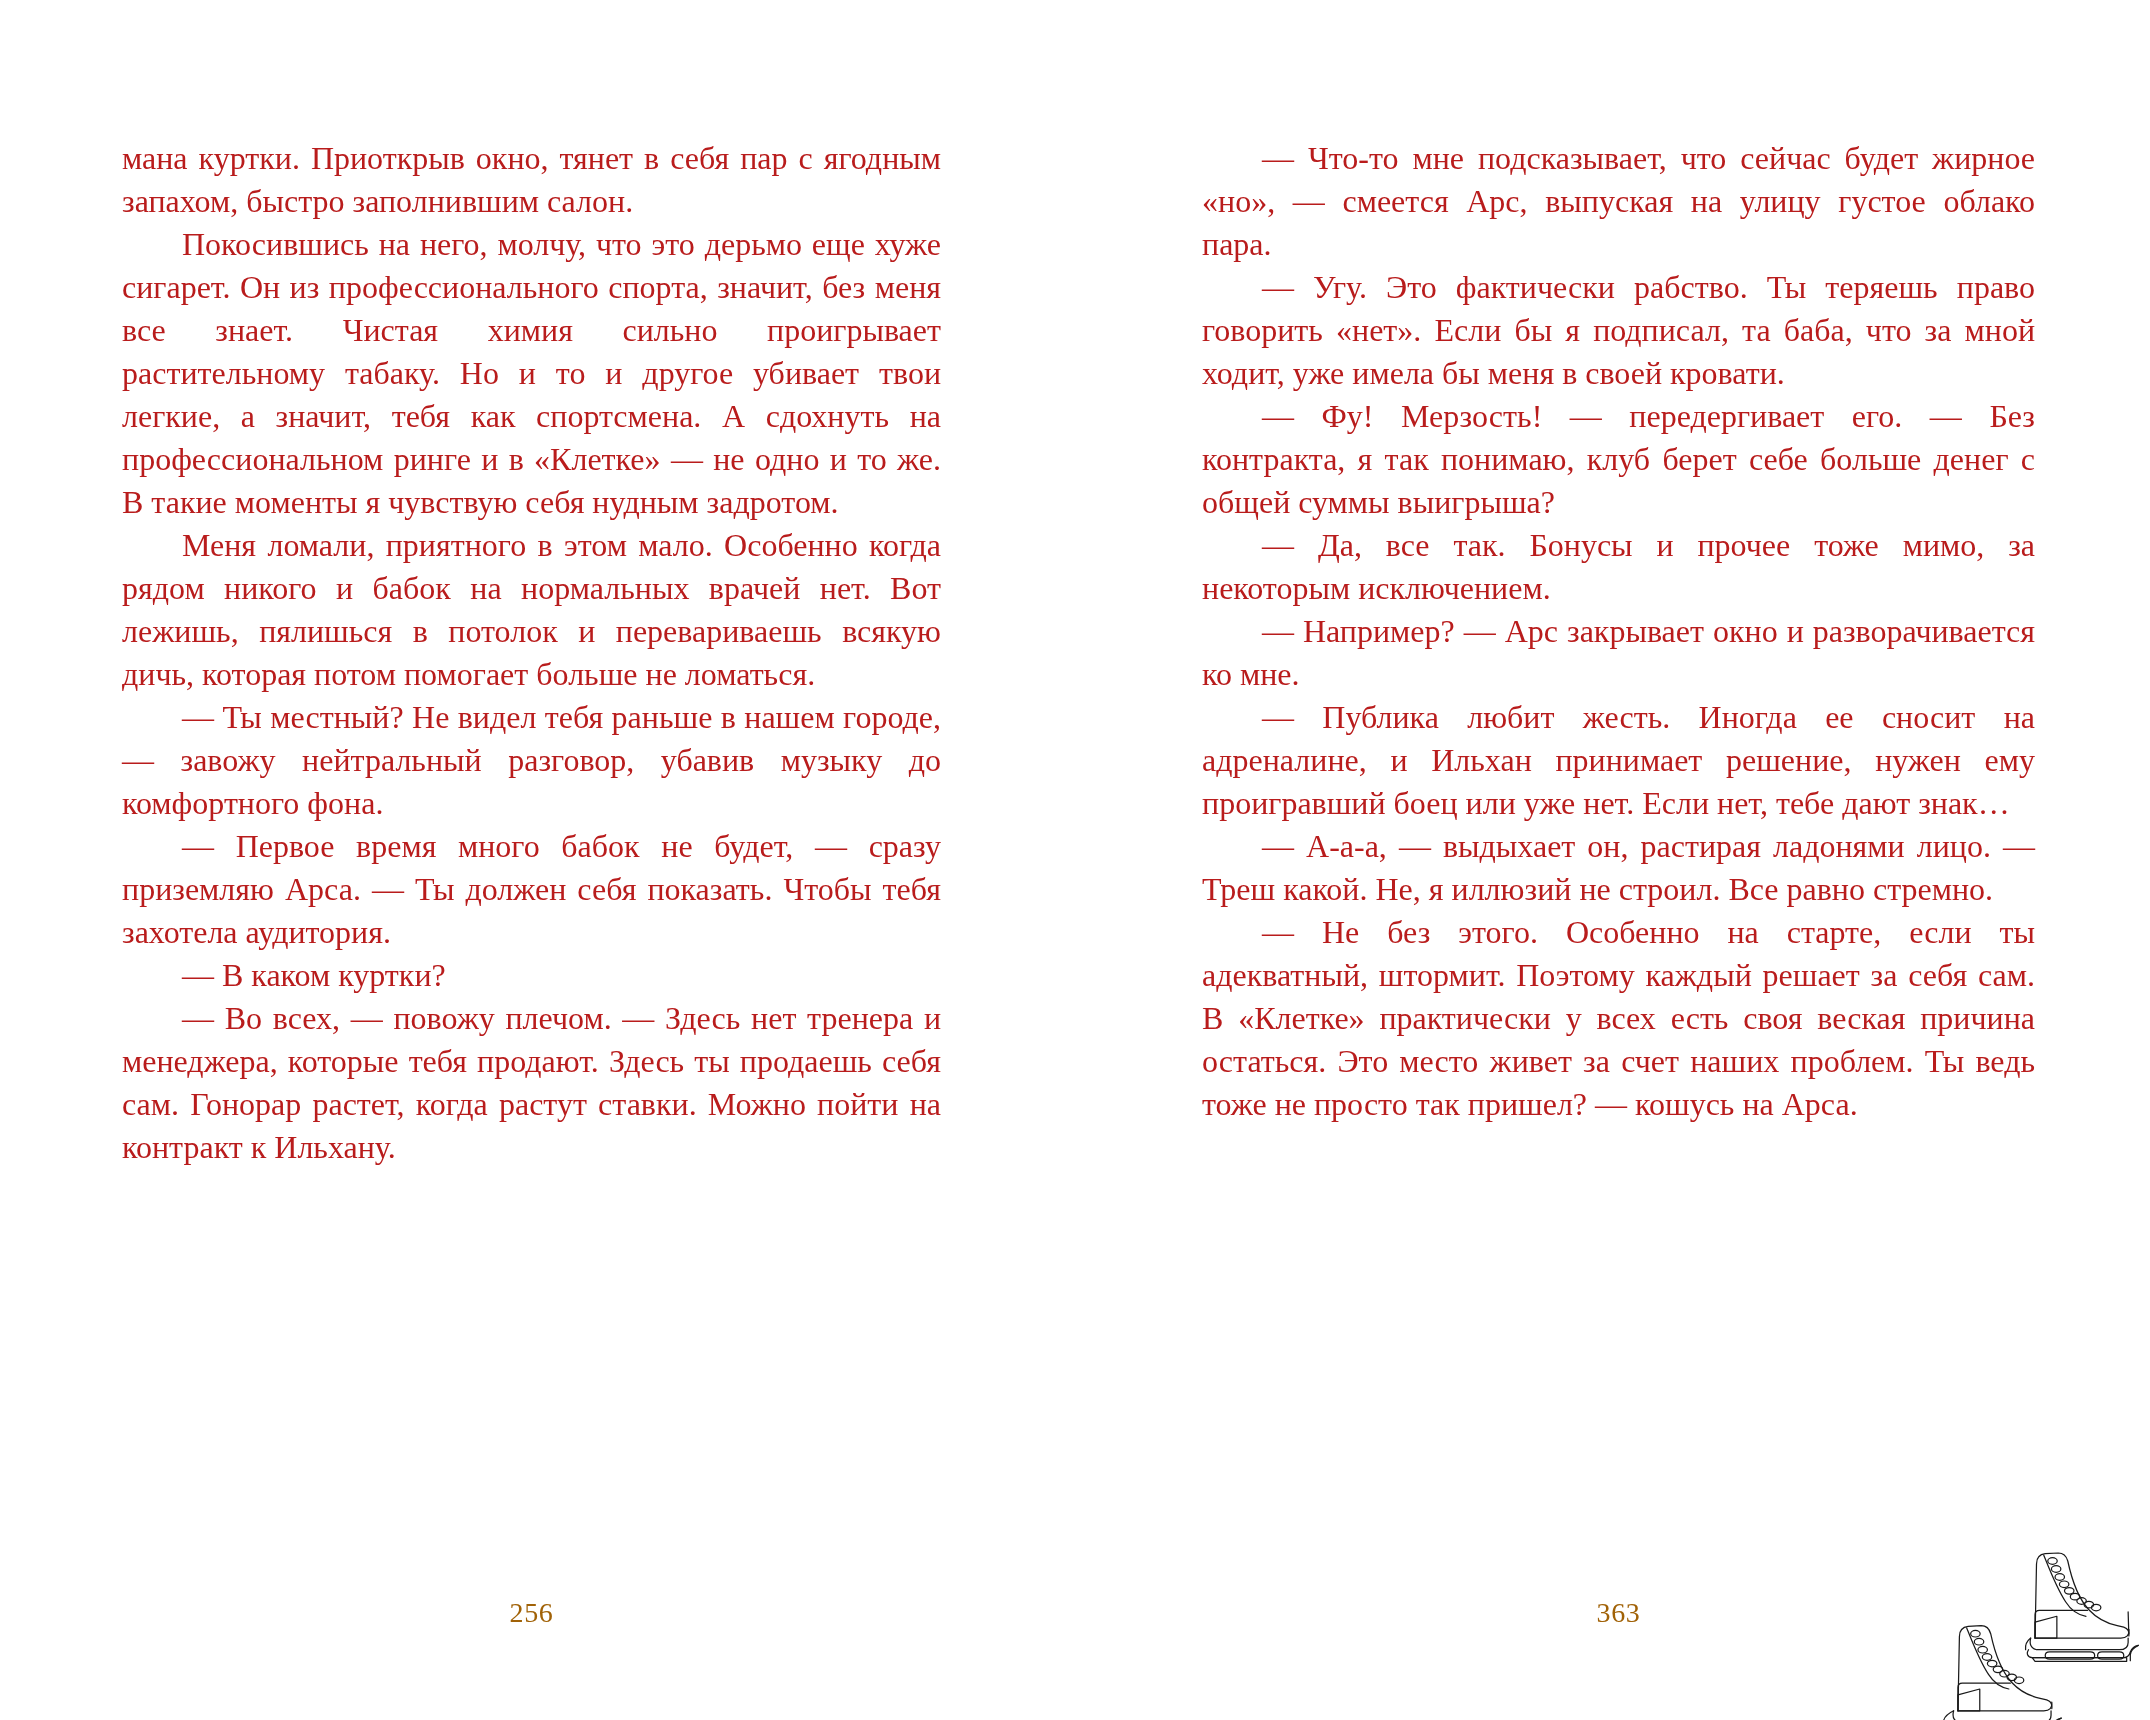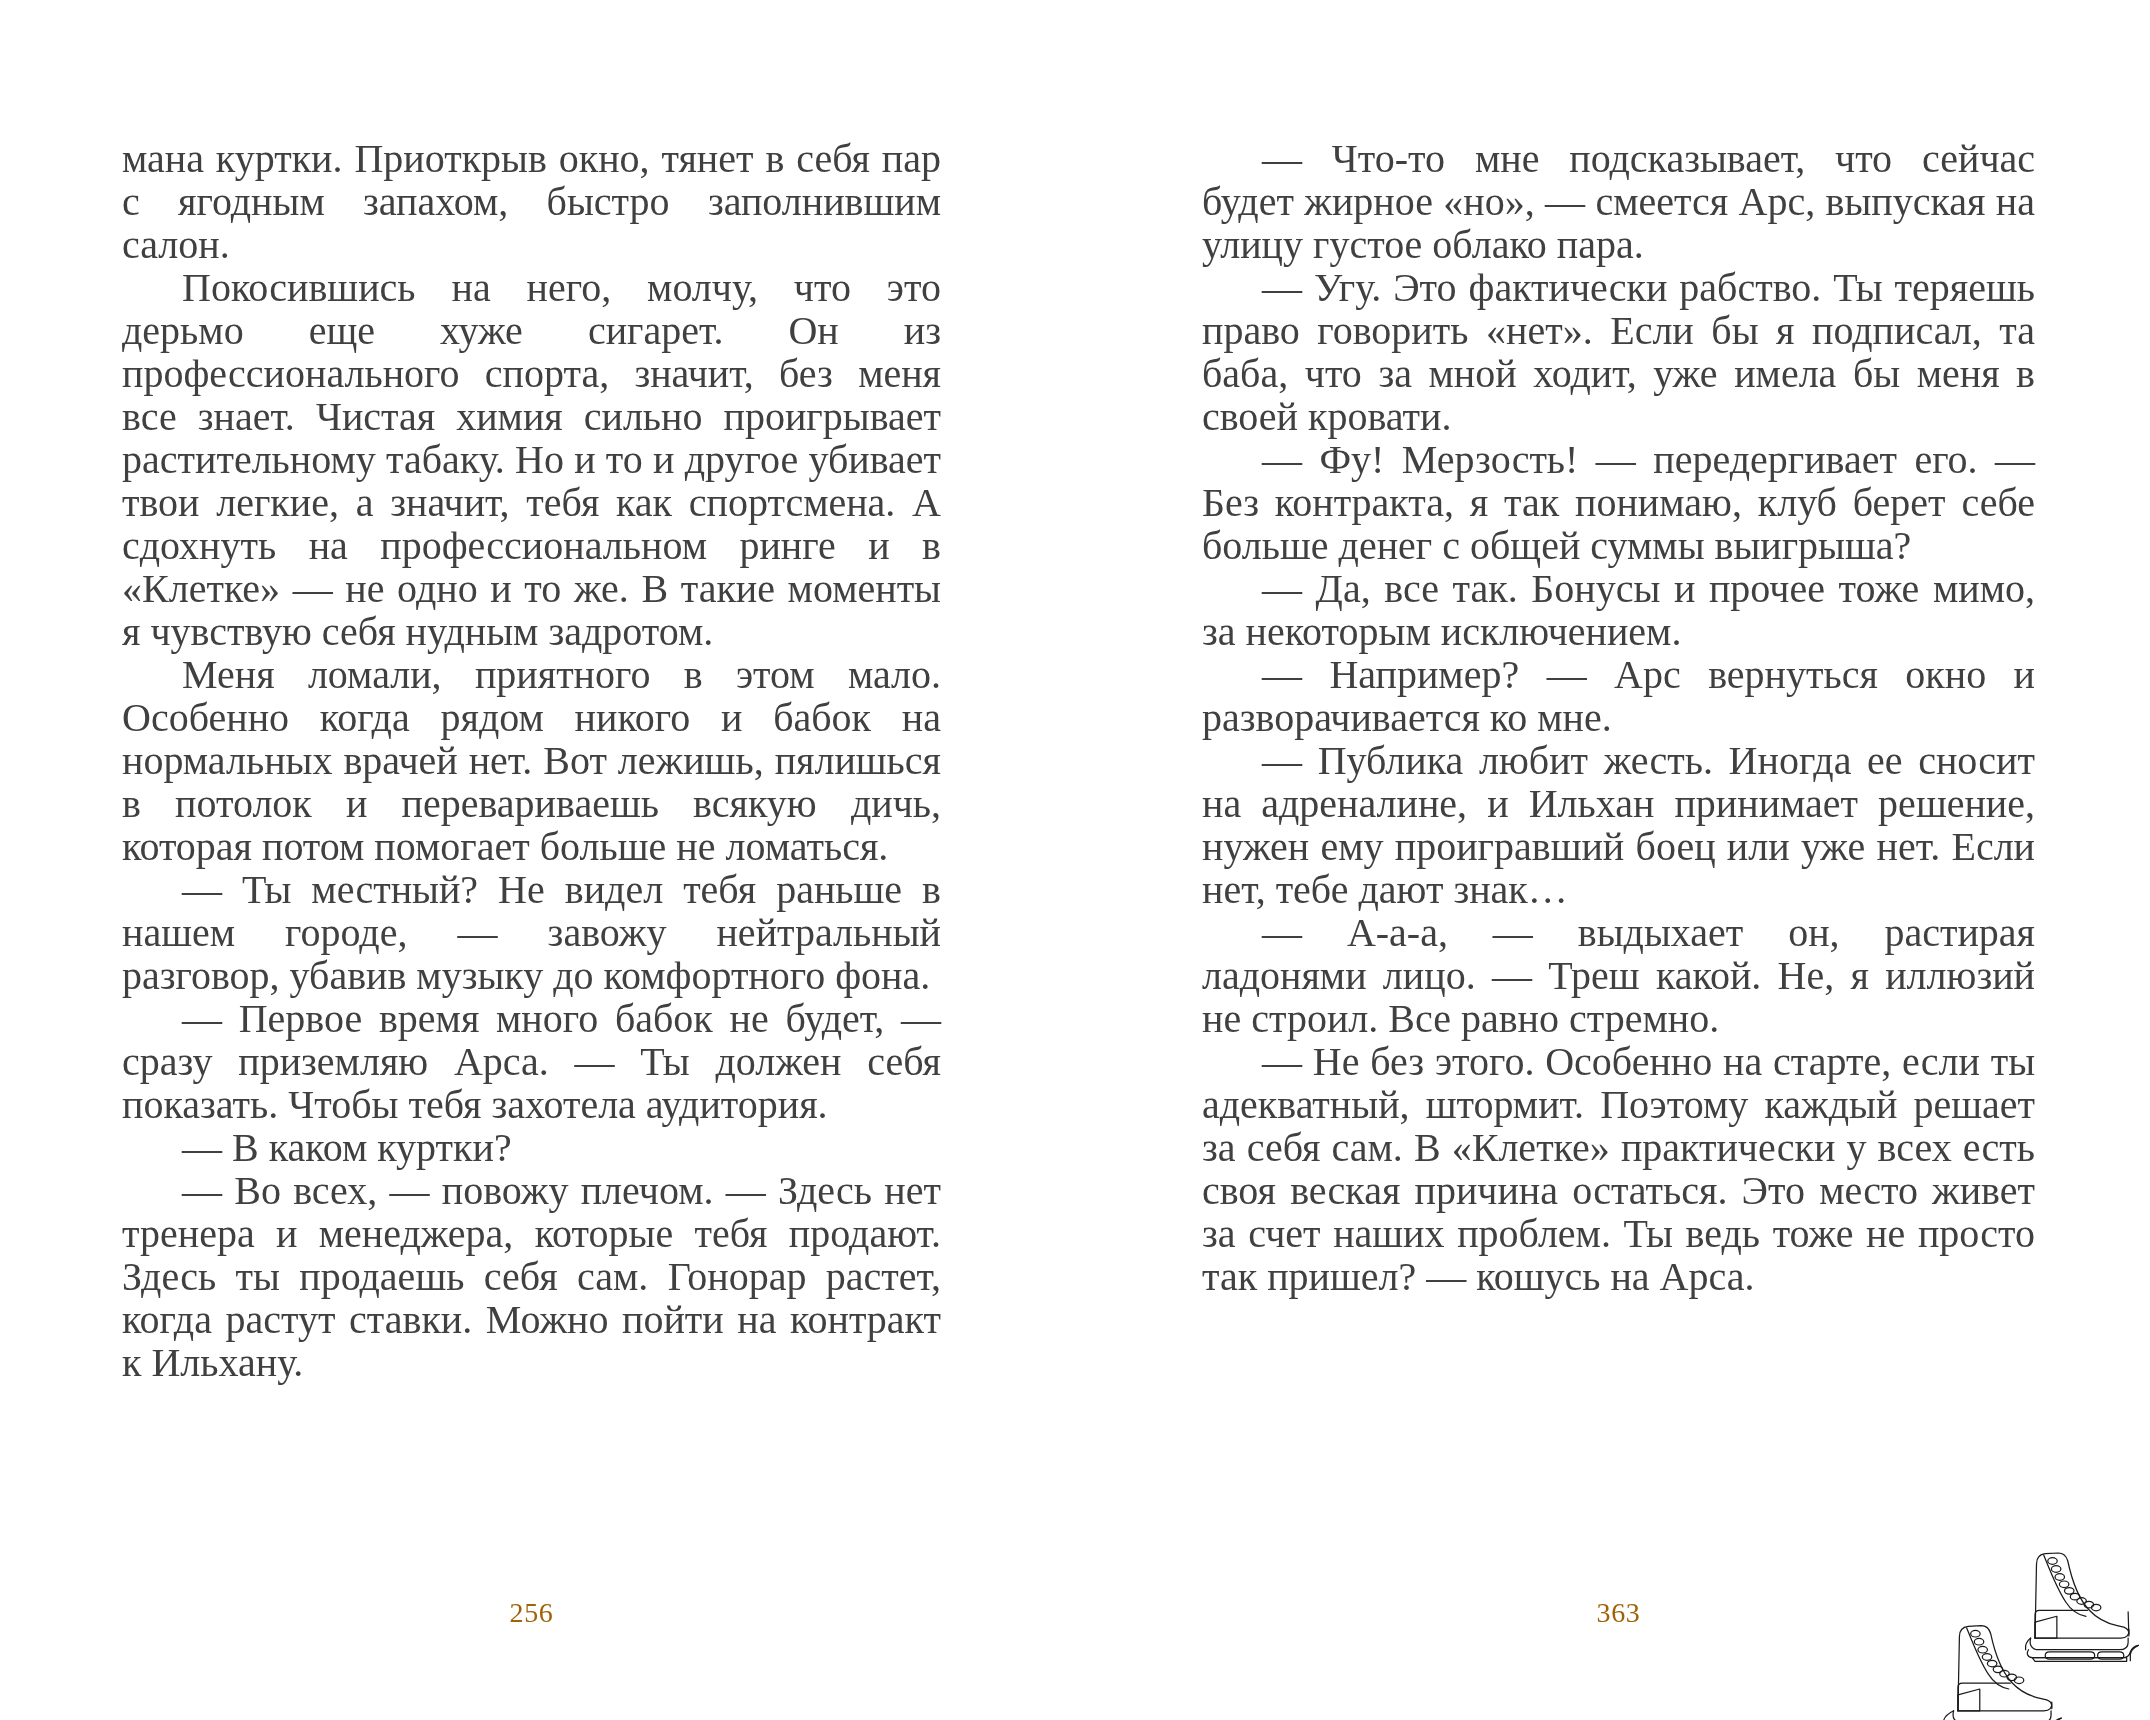--- a/index.html
+++ b/index.html
@@ -26,25 +26,25 @@
     position: absolute;
     top: 0;
     height: 1720px;
   }
   .page-left  { left: 0;      width: 1075px; }
   .page-right { left: 1062px; width: 1076px; }
 
   .textblock {
     position: absolute;
     top: 137px;
-    font-size: 40px;
+    font-size: 32px;
     line-height: 43px;
     text-align: justify;
     text-justify: inter-word;
-    color: #404040;
+    color: #b91c1c;
     -webkit-font-smoothing: antialiased;
   }
   .page-left  .textblock { left: 122px; width: 819px; }
   .page-right .textblock { left: 140px; width: 833px; }
 
   .textblock p {
     margin: 0;
     text-indent: 60px;
     hyphens: manual;
   }
@@ -108,21 +108,21 @@
   </div>
 
   <div class="gutter"></div>
 
   <div class="page page-right">
     <div class="textblock">
       <p>— Что-то мне подсказывает, что сейчас будет жирное «но», — смеется Арс, выпуская на улицу густое облако пара.</p>
       <p>— Угу. Это фактически рабство. Ты теряешь право говорить «нет». Если бы я подписал, та баба, что за мной ходит, уже имела бы меня в своей кровати.</p>
       <p>— Фу! Мерзость! — передергивает его. — Без контракта, я так понимаю, клуб берет себе больше денег с общей суммы выигрыша?</p>
       <p>— Да, все так. Бонусы и прочее тоже мимо, за некоторым исключением.</p>
-      <p>— Например? — Арс вернуться окно и разворачивается ко мне.</p>
+      <p>— Например? — Арс закрывает окно и разворачивается ко мне.</p>
       <p>— Публика любит жесть. Иногда ее сносит на адреналине, и Ильхан принимает решение, нужен ему проигравший боец или уже нет. Если нет, тебе дают знак…</p>
       <p>— А-а-а, — выдыхает он, растирая ладонями лицо. — Треш какой. Не, я иллюзий не строил. Все равно стремно.</p>
       <p>— Не без этого. Особенно на старте, если ты адекватный, штормит. Поэтому каждый решает за себя сам. В «Клетке» практически у всех есть своя веская причина остаться. Это место живет за счет наших проблем. Ты ведь тоже не просто так пришел? — кошусь на Арса.</p>
     </div>
     <div class="folio">363</div>
   </div>
 
   <div class="skates">
     <svg viewBox="0 0 336 286" xmlns="http://www.w3.org/2000/svg" fill="none" stroke="#1a1a1a" stroke-width="1.7" stroke-linecap="round" stroke-linejoin="round">
 

